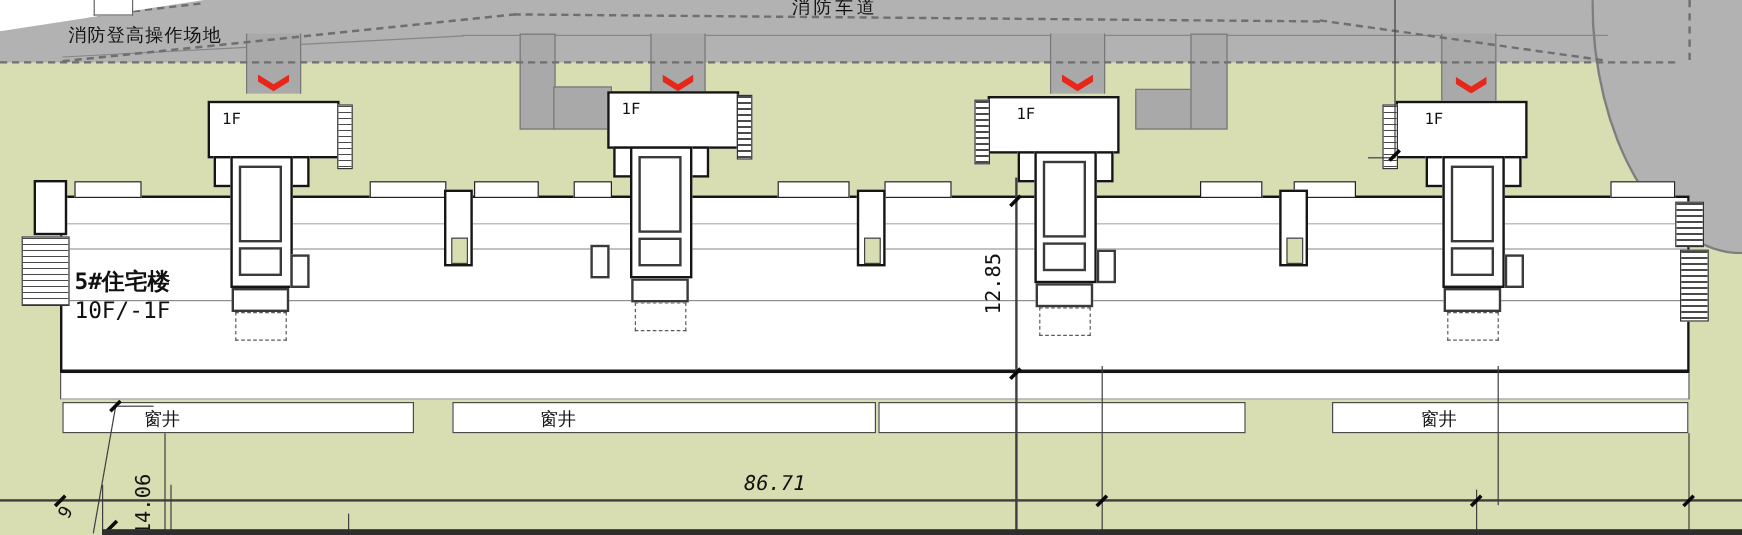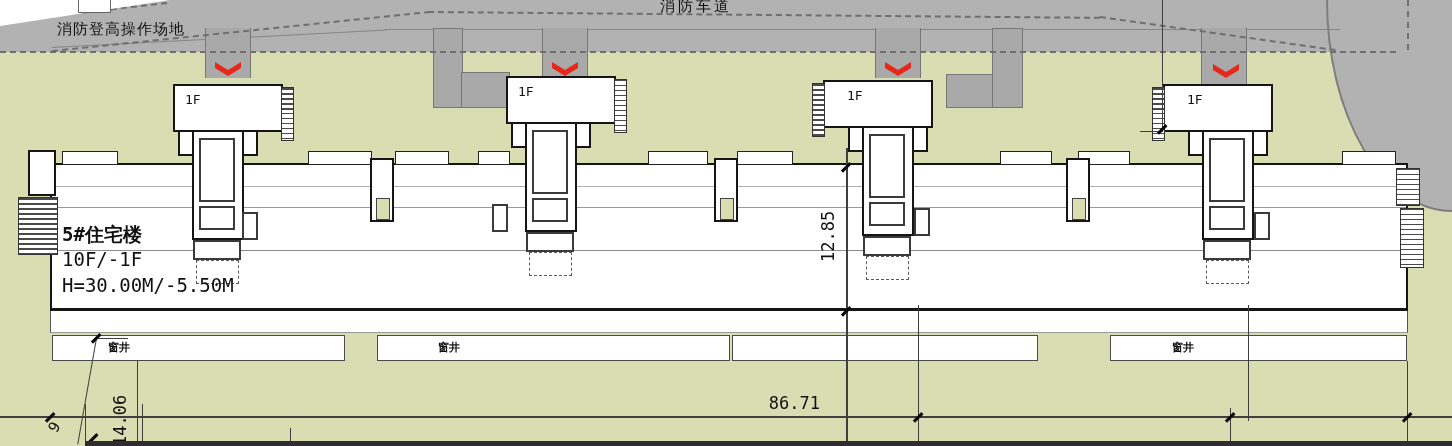--- a/index.html
+++ b/index.html
@@ -22,21 +22,21 @@
   .curb{height:0;border-top:1.5px solid #868686;transform-origin:left top;}
   .chevron{width:26px;height:14px;background:var(--marker);
            clip-path:polygon(0 0,50% 58%,100% 0,100% 42%,50% 100%,0 42%);}
   .stub{background:var(--path);border-left:1.5px solid #777;border-right:1.5px solid #777;box-sizing:border-box;}
   .lpath{background:var(--path);border:1.5px solid #777;box-sizing:border-box;}
   .dashedbox{border:1.5px dashed #5a5a5a;box-sizing:border-box;}
   .corebox{background:#fff;border:2px solid #3a3a3a;box-sizing:border-box;}
   .cn{white-space:nowrap;}
   .vtext{writing-mode:vertical-rl;transform:rotate(180deg);white-space:nowrap;}
   .dimtxt{font-size:17px;color:#111;}
-  .welltxt{font-size:11px;font-weight:bold;color:#111;}
+  .welltxt{font-size:15px;font-weight:normal;color:#111;margin-left:12px;}
 </style>
 </head>
 <body>
 
 <div class="canvas">
 
   <div class="abs" style="left:0;top:0;width:1452px;height:52px;background:var(--road);"></div>
   <div class="abs" style="left:1326px;top:0;width:126px;height:212px;background:var(--road);
               border-bottom-left-radius:126px 212px;border-left:2px solid #7e7e7e;border-bottom:2px solid #7e7e7e;box-sizing:border-box;"></div>
 
@@ -148,21 +148,20 @@
     <div class="abs whitebox" style="left:39px;top:46px;width:52px;height:110px;"></div>
     <div class="abs corebox" style="left:46px;top:54px;width:36px;height:64px;"></div>
     <div class="abs corebox" style="left:46px;top:122px;width:36px;height:24px;"></div>
     <div class="abs corebox" style="left:91px;top:128px;width:16px;height:28px;"></div>
     <div class="abs corebox" style="left:40px;top:156px;width:48px;height:20px;"></div>
     <div class="abs dashedbox" style="left:43px;top:176px;width:43px;height:24px;"></div>
   </div>
 
   <div class="abs cn" style="left:62px;top:222px;font-size:19px;font-weight:bold;">5#住宅楼</div>
   <div class="abs cn" style="left:62px;top:248px;font-size:19px;">10F/-1F</div>
-  <div class="abs cn" style="left:62px;top:274px;font-size:19px;">H=30.00M/-5.50M</div>
 
   <div class="abs" style="left:52px;top:335px;width:293px;height:26px;background:#fff;border:1.5px solid #4a4a4a;box-sizing:border-box;"></div>
   <div class="abs" style="left:377px;top:335px;width:353px;height:26px;background:#fff;border:1.5px solid #4a4a4a;box-sizing:border-box;"></div>
   <div class="abs" style="left:732px;top:335px;width:306px;height:26px;background:#fff;border:1.5px solid #4a4a4a;box-sizing:border-box;"></div>
   <div class="abs" style="left:1110px;top:335px;width:297px;height:26px;background:#fff;border:1.5px solid #4a4a4a;box-sizing:border-box;"></div>
   <div class="abs cn welltxt" style="left:108px;top:340px;">窗井</div>
   <div class="abs cn welltxt" style="left:438px;top:340px;">窗井</div>
   <div class="abs cn welltxt" style="left:1172px;top:340px;">窗井</div>
 
   <div class="abs dimline" style="left:98px;top:338px;width:30px;height:1px;"></div>
@@ -184,20 +183,20 @@
 
   <div class="abs tick" style="left:44px;top:416px;"></div>
   <div class="abs tick" style="left:912px;top:416px;"></div>
   <div class="abs tick" style="left:1224px;top:416px;"></div>
   <div class="abs tick" style="left:1401px;top:416px;"></div>
   <div class="abs tick" style="left:840px;top:166px;"></div>
   <div class="abs tick" style="left:840px;top:310px;"></div>
   <div class="abs tick" style="left:87px;top:437px;"></div>
   <div class="abs tick" style="left:1156px;top:128px;"></div>
 
-  <div class="abs dimtxt" style="left:620px;top:393px;width:200px;text-align:right;">86.71</div>
+  <div class="abs dimtxt" style="left:620px;top:393px;width:200px;text-align:left;font-style:italic;">86.71</div>
   <div class="abs dimtxt vtext" style="left:818px;top:190px;height:72px;">12.85</div>
   <div class="abs dimtxt vtext" style="left:110px;top:378px;height:68px;">14.06</div>
   <div class="abs" style="left:50px;top:418px;font-size:15px;transform:rotate(-60deg);">9</div>
 
   <div class="abs" style="left:85px;top:441px;width:1367px;height:5px;background:#2e2e2e;"></div>
 
 </div>
 
 </body></html>

